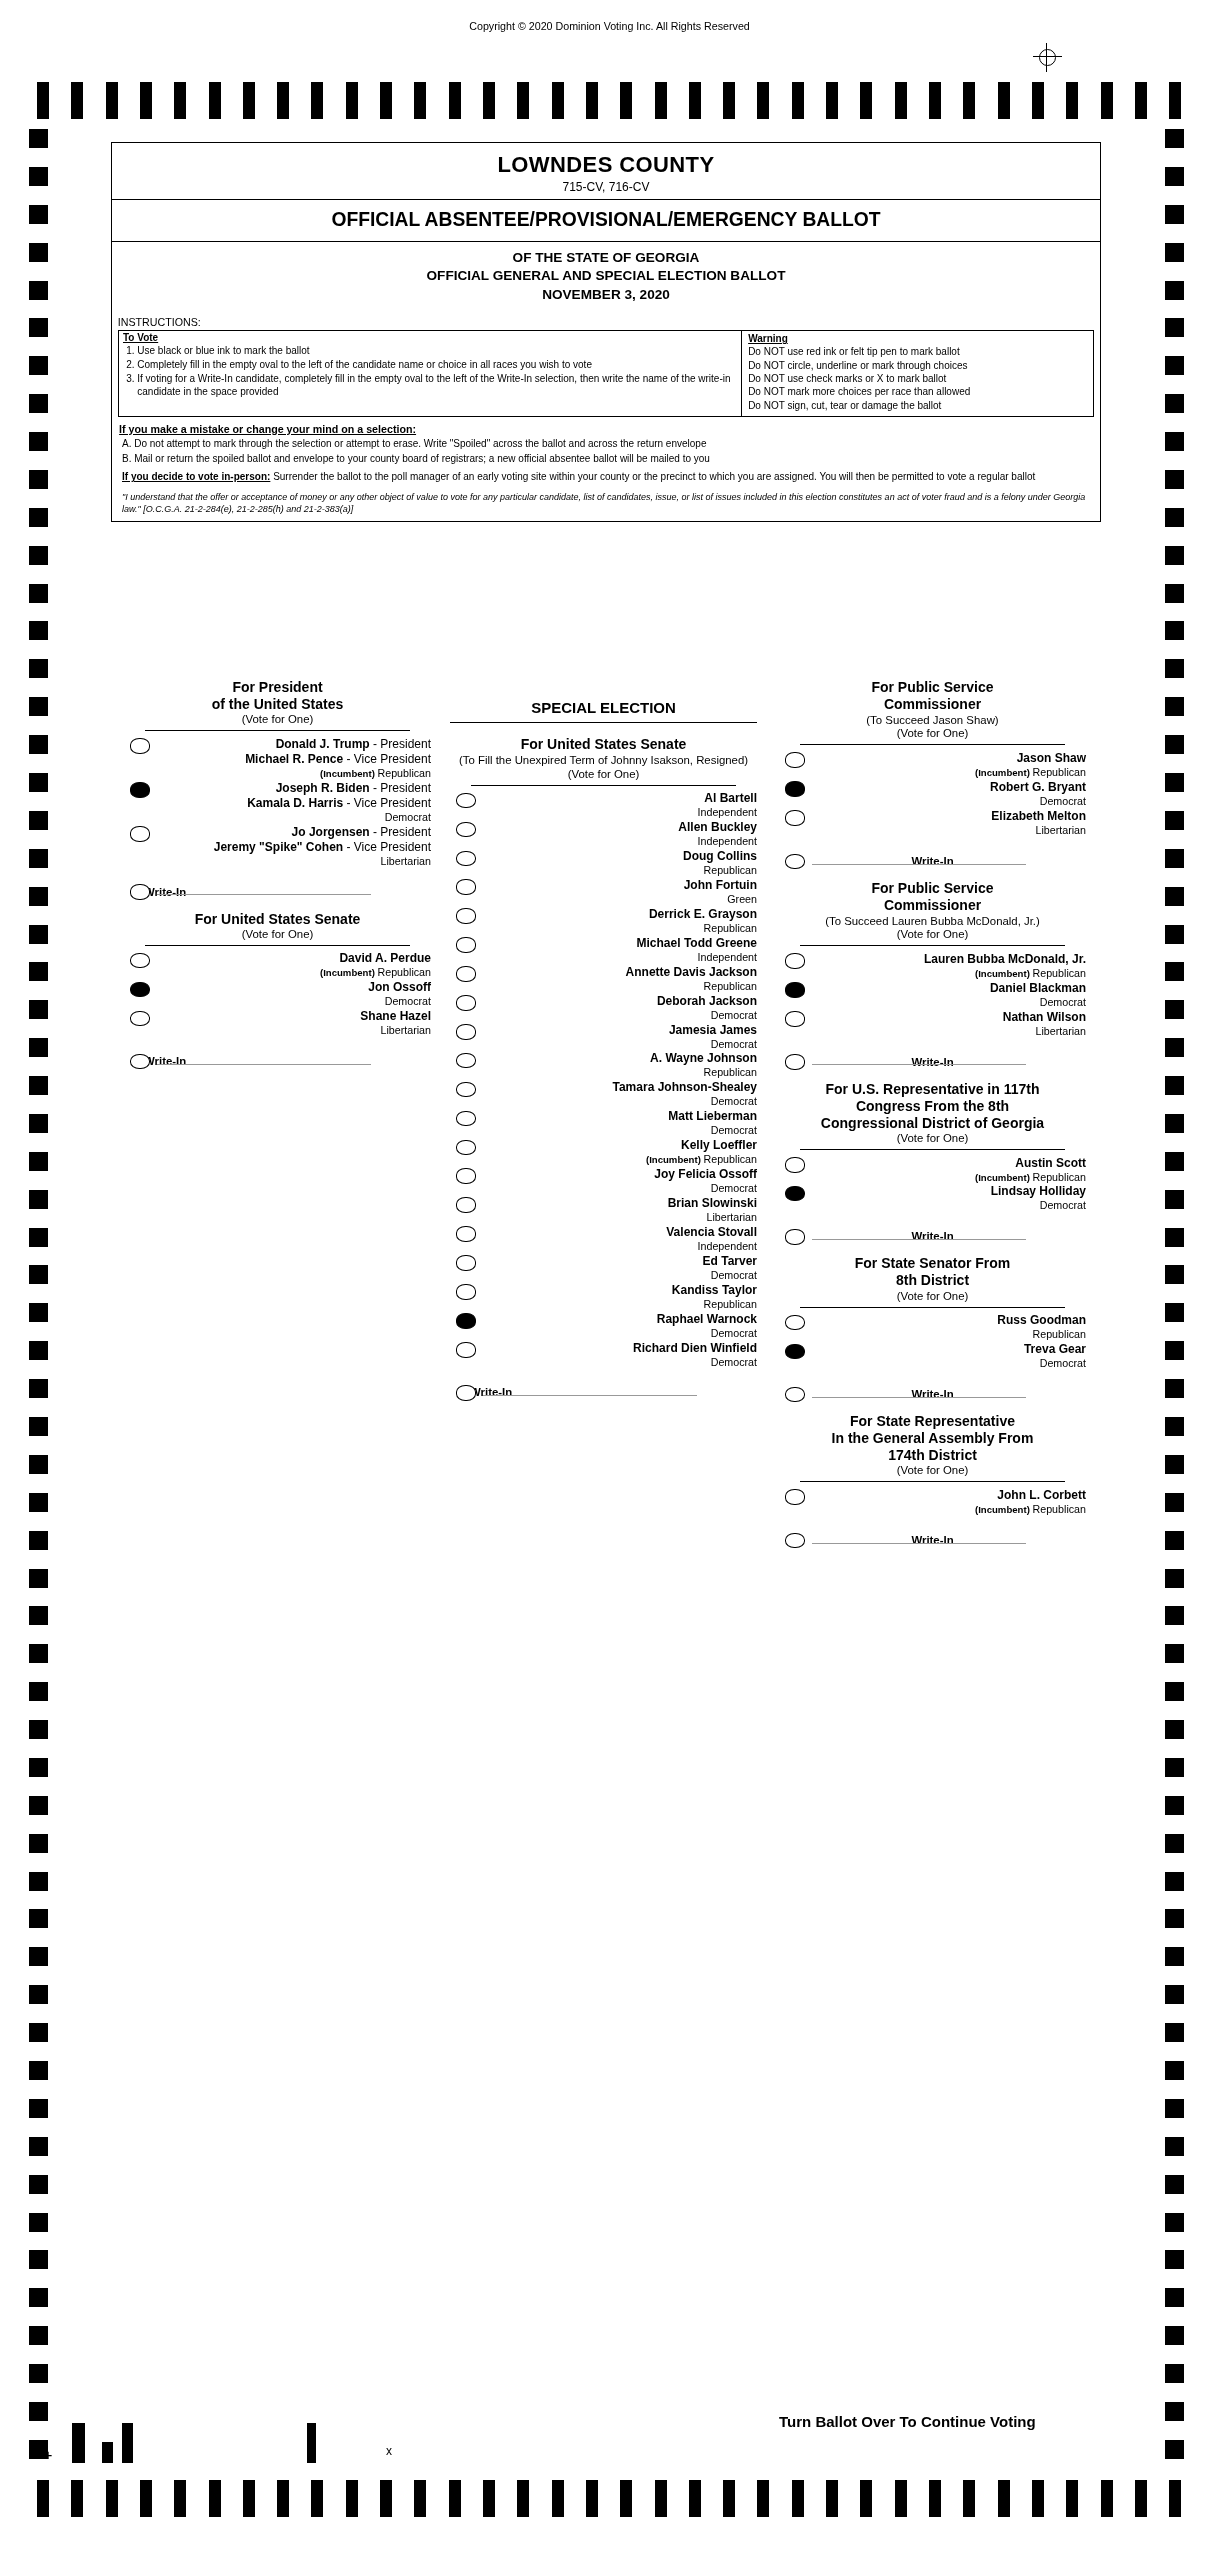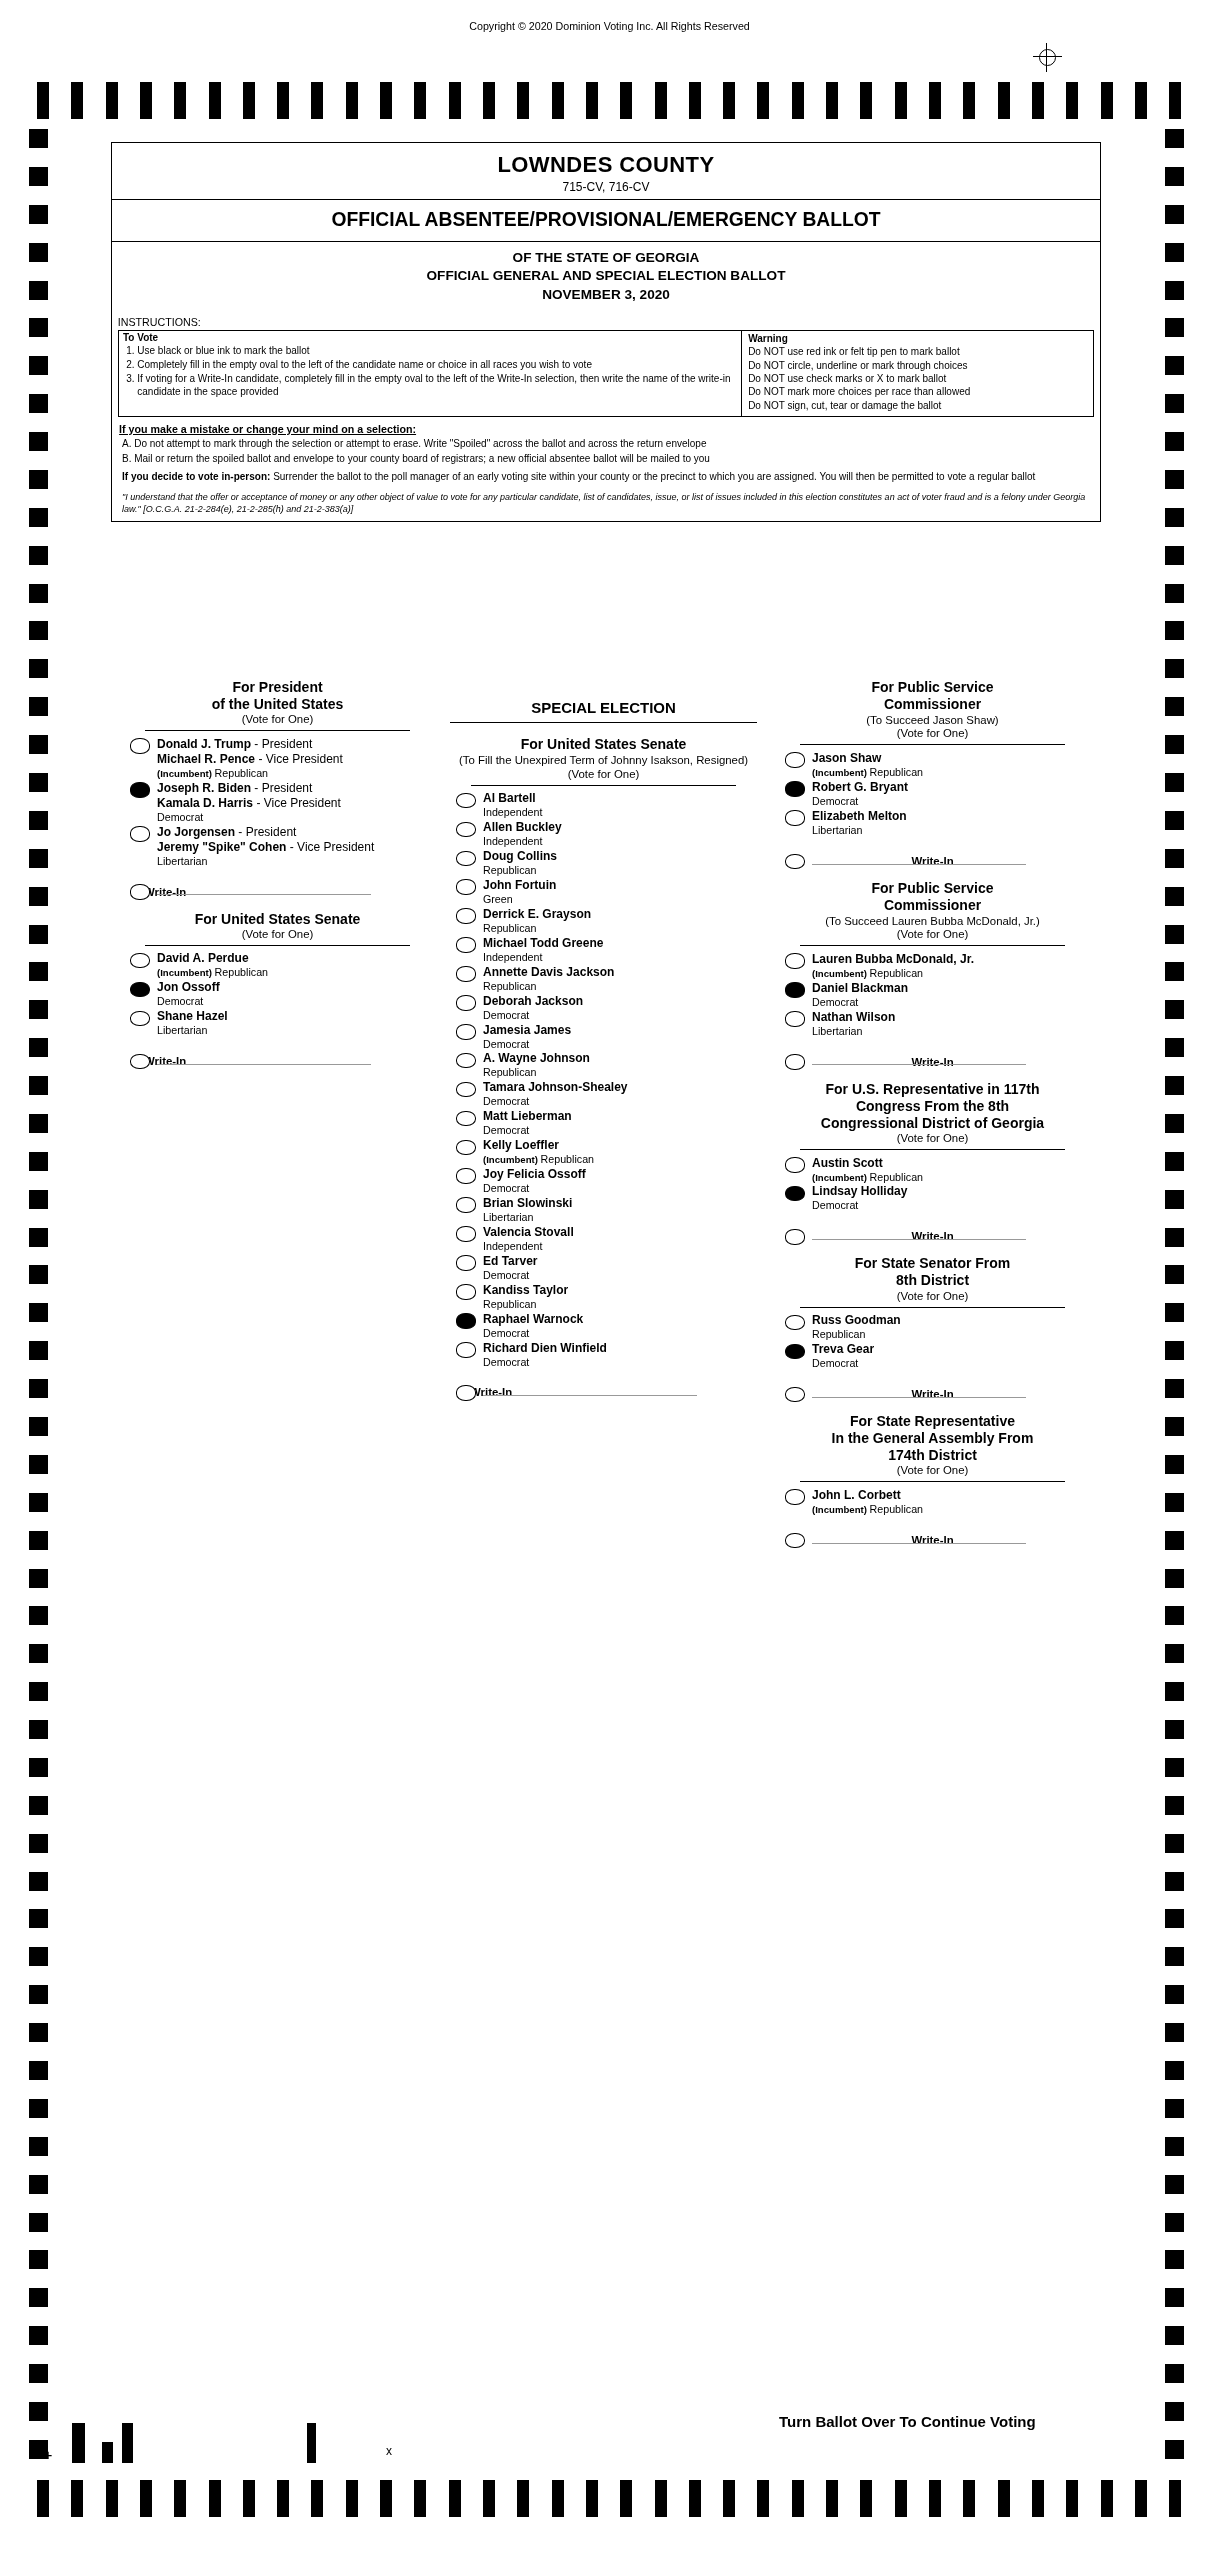--- a/index.html
+++ b/index.html
@@ -33,21 +33,21 @@
   .hdr-county{text-align:center;font-size:22px;font-weight:bold;padding-top:8.6px;letter-spacing:0.4px;}
   .hdr-cv{text-align:center;font-size:12px;padding:2.1px 0 5.7px;}
   .hdr-rule{border-top:1.4px solid #000;}
   .hdr-official{text-align:center;font-size:19.3px;font-weight:bold;padding:8.6px 0 10px;}
   .hdr-sub{text-align:center;font-size:13.6px;font-weight:bold;line-height:1.35;padding:7.1px 0 8.6px;}
 
   .instr-label{font-size:10.7px;font-weight:normal;padding:2.9px 0 2.1px 5.7px;}
   .instr-wrap{display:flex;margin:0 5.7px 5.7px 5.7px;border:0.7px solid #000;box-sizing:border-box;}
   .instr-left{width:64%;border-right:0.7px solid #000;padding:1.4px 4.3px 4.3px 4.3px;box-sizing:border-box;}
   .instr-right{width:36%;padding:1.4px 4.3px 4.3px 5.7px;box-sizing:border-box;}
-  .ttl{font-size:10px;font-weight:bold;}
+  .ttl{font-size:10px;font-weight:bold;text-decoration:underline;}
   .instr-left ol{margin:1.4px 0 0 0;padding-left:14.3px;}
   .instr-left li{font-size:10px;line-height:1.3;margin-bottom:0.7px;}
   .instr-right div{font-size:10px;line-height:1.33;}
   .mind{font-size:10.7px;font-weight:bold;text-decoration:underline;margin:4.3px 0 2.1px 7.1px;}
   .mind-item{font-size:10px;line-height:1.35;margin:0 8.6px 1.4px 10px;}
   .inperson{font-size:10px;margin:5px 8.6px 1.4px 10px;line-height:1.35;}
   .attest{font-size:9px;font-style:italic;margin:7.1px 10px 5.7px 10px;line-height:1.35;text-align:left;}
 
   
   .cols{position:absolute;top:679px;left:107px;width:1001px;height:1751px;}
@@ -55,21 +55,21 @@
   .col1{left:17px;}
   .col2{left:343px;}
   .col3{left:672px;}
 
   .contest-title{text-align:center;font-weight:bold;font-size:14px;line-height:1.22;}
   .contest-sub{text-align:center;font-size:11.4px;line-height:1.25;}
   .vote-for{text-align:center;font-size:11.4px;}
   .hr-thin{border-top:0.7px solid #000;margin:5px 21.4px 5.7px 21.4px;}
   .hr-thick{border-top:1.4px solid #000;margin:5px 0 5.7px 0;}
 
-  .cand{position:relative;padding-left:33px;min-height:24px;}
+  .cand{position:relative;padding-left:33px;min-height:24px;text-align:right;}
   .oval{position:absolute;left:5.7px;top:1.4px;width:18.6px;height:13.6px;border:1.1px solid #000;border-radius:9.3px/7.1px;background:#fff;}
   .oval.filled{background:#000;}
   .cname{font-size:12px;font-weight:bold;line-height:1.25;}
   .cname .office{font-weight:normal;}
   .cparty{font-size:10.7px;line-height:1.3;}
   .cparty .inc{font-weight:bold;font-size:9.6px;}
 
   .writein{position:relative;padding-left:33px;margin-top:14.3px;}
   .writein .line{position:absolute;left:33px;top:11.4px;width:214px;border-bottom:0.7px solid #999;}
   .wlabel{font-size:11.4px;font-weight:bold;margin-top:17px;padding-left:20px;}

